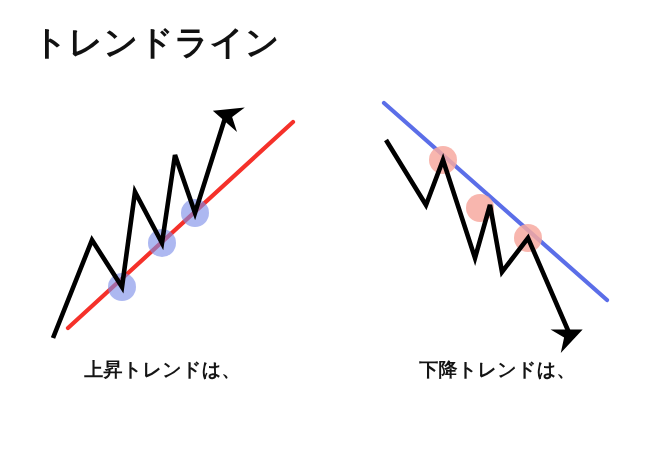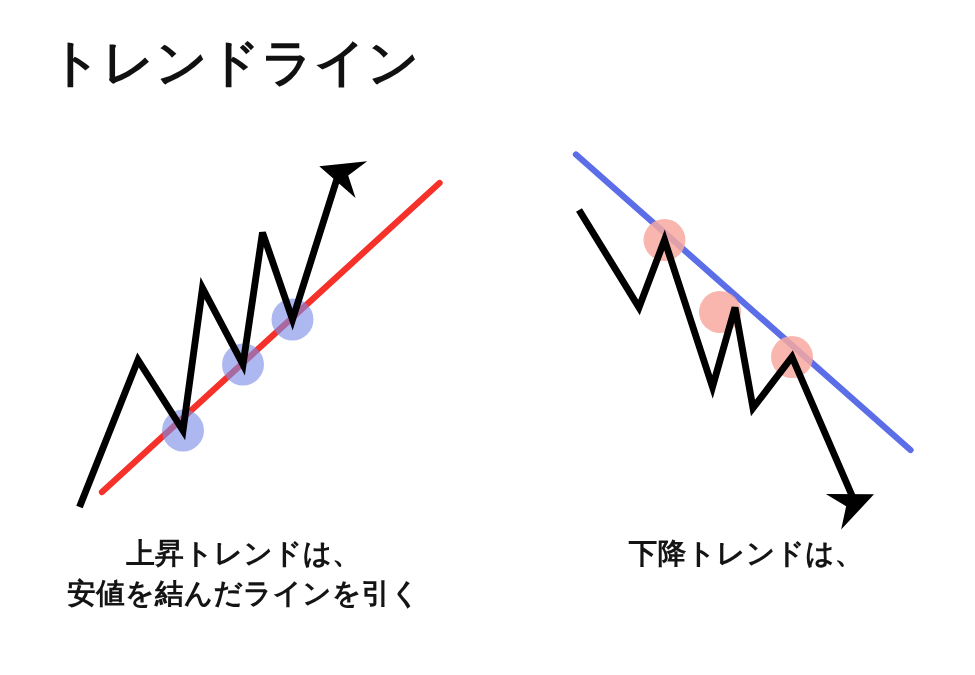--- a/index.html
+++ b/index.html
@@ -99,20 +99,19 @@
         <circle cx="155" cy="123" r="14" fill="#f7a9a0" opacity="0.85"></circle>
         <circle cx="203" cy="153" r="14" fill="#f7a9a0" opacity="0.85"></circle>
       </g>
 
       <polyline points="61,55 101,120 118,75 150,173 165,120 177,187 203,153 245,250" fill="none" stroke="#000000" stroke-width="4.6" stroke-linejoin="miter" stroke-linecap="butt" marker-end="url(#arrowDown)"></polyline>
     </svg>
   </div>
 
   <div class="caption caption-left">
     <span class="line">上昇トレンドは、</span>
-    <span class="line">安値を結んだラインを引く</span>
   </div>
 
   <div class="caption caption-right">
     <span class="line">下降トレンドは、</span>
   </div>
 
 </div>
 
 </body></html>

